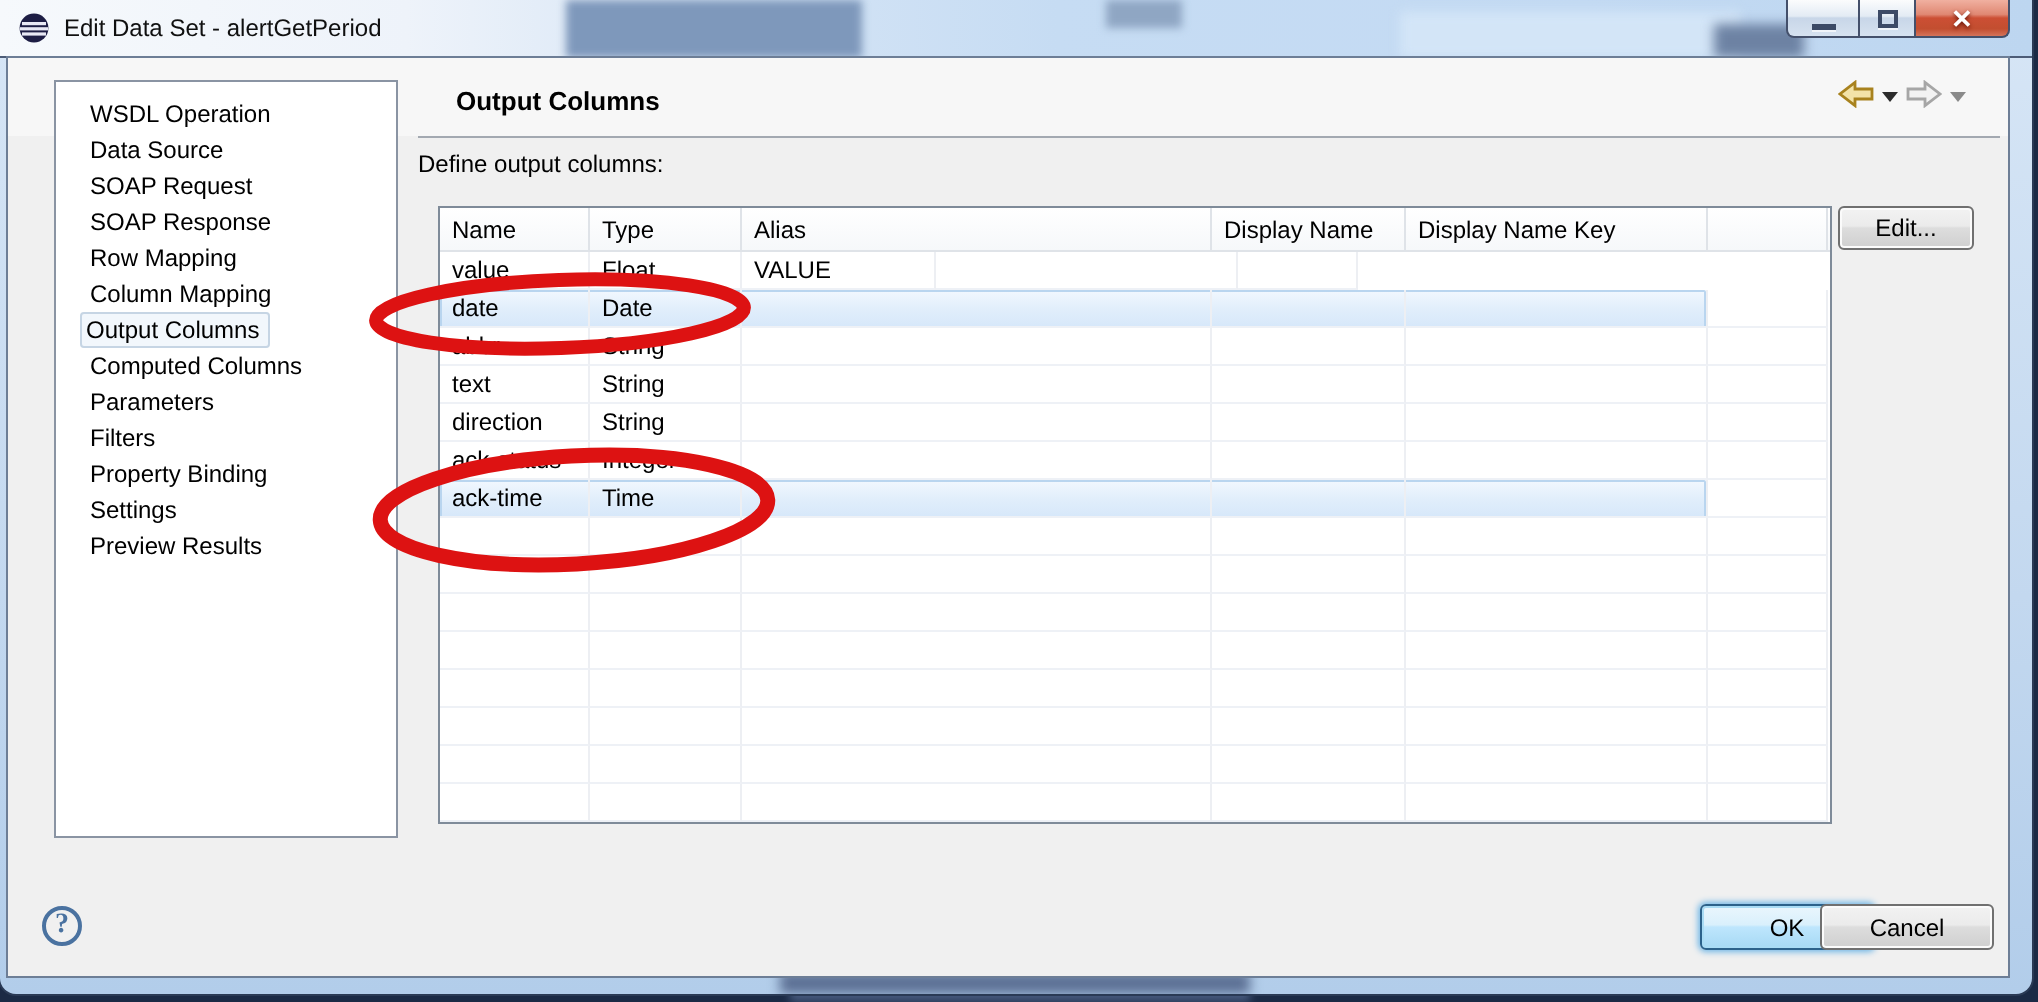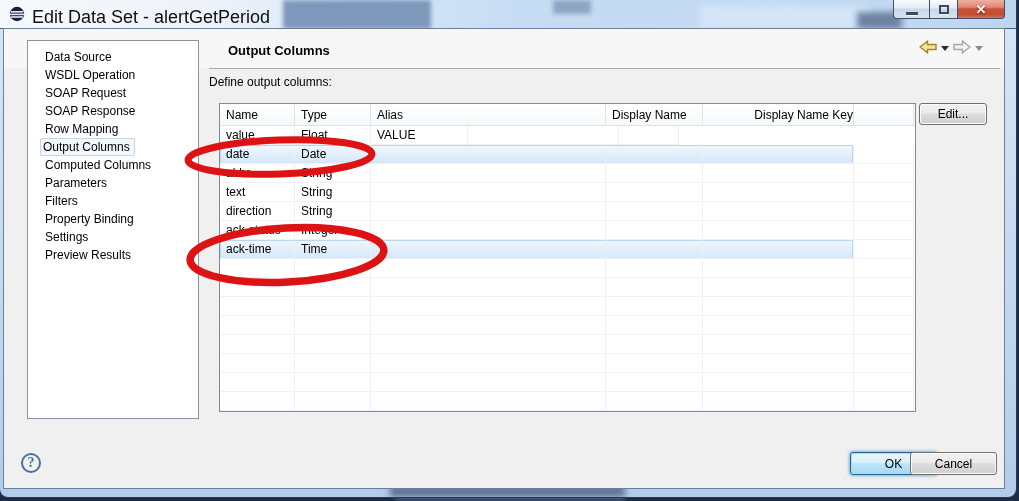--- a/index.html
+++ b/index.html
@@ -18,21 +18,21 @@
 
   
   .titlebar { position:absolute; left:0; top:0; width:1016px; height:29px;
               background:linear-gradient(90deg,#f6f9fc 0%,#eef3fa 20%,#d8e6f6 34%,#c6dcf3 52%,#c3daf3 78%,#bdd6f0 100%);
               border-bottom:1px solid #4c5c77; overflow:hidden; }
   .tb-blob-a { position:absolute; left:283px; top:0; width:148px; height:29px; background:#7e98bb; filter:blur(2px); }
   .tb-blob-b { position:absolute; left:553px; top:0; width:38px; height:14px; background:#8fa6c3; filter:blur(2px); }
   .tb-blob-c { position:absolute; left:700px; top:6px; width:170px; height:23px; background:#d3e5f7; filter:blur(3px); }
   .tb-blob-d { position:absolute; left:857px; top:12px; width:45px; height:17px; background:#6d82a3; filter:blur(3px); }
   .tb-icon { position:absolute; left:9px; top:6px; width:16px; height:16px; }
-  .tb-title { position:absolute; left:32px; top:7px; font-size:18px; color:#101010; white-space:nowrap; }
+  .tb-title { position:absolute; left:32px; top:7px; font-size:12px; color:#101010; white-space:nowrap; }
 
   .win-btns { position:absolute; right:11px; top:0; display:flex; height:19px; }
   .win-btn { border:1px solid #44506b; border-top:none; display:flex; align-items:center; justify-content:center; position:relative; }
   .btn-min { width:37px; border-radius:0 0 0 4px;
              background:linear-gradient(180deg,#fbfcfd 0%,#e3ebf4 45%,#c8d6e8 50%,#d6e2f0 100%); }
   .btn-max { width:27px; border-left:none; border-right:none;
              background:linear-gradient(180deg,#fbfcfd 0%,#e3ebf4 45%,#c8d6e8 50%,#d6e2f0 100%); }
   .btn-close { width:48px; border-radius:0 0 4px 0; color:#fff; font-weight:bold; font-size:13px;
              background:linear-gradient(180deg,#f0b0a0 0%,#e08873 40%,#cc4f34 50%,#c24e30 80%,#d4735a 100%);
              text-shadow:0 1px 2px #6b1608; }
@@ -136,41 +136,42 @@
         <div class="tri"></div>
         <svg width="18" height="14" viewBox="0 0 18 14">
           <path d="M1 4.5 H9.5 V1.2 L17 7 L9.5 12.8 V9.5 H1 Z" fill="#f2f2f2" stroke="#a6a6a6" stroke-width="1.4"></path>
         </svg>
         <div class="tri dim"></div>
       </div>
 
       <div class="define-label">Define output columns:</div>
 
       <div class="sidebar">
+          <div class="sb-item"><span>WSDL Operation</span></div>
           <div class="sb-item"><span>Data Source</span></div>
-          <div class="sb-item"><span>WSDL Operation</span></div>
           <div class="sb-item"><span>SOAP Request</span></div>
           <div class="sb-item"><span>SOAP Response</span></div>
           <div class="sb-item"><span>Row Mapping</span></div>
+          <div class="sb-item"><span>Column Mapping</span></div>
           <div class="sb-item"><span class="sel">Output Columns</span></div>
           <div class="sb-item"><span>Computed Columns</span></div>
           <div class="sb-item"><span>Parameters</span></div>
           <div class="sb-item"><span>Filters</span></div>
           <div class="sb-item"><span>Property Binding</span></div>
           <div class="sb-item"><span>Settings</span></div>
           <div class="sb-item"><span>Preview Results</span></div>
         </div>
 
       <div class="table">
         <div class="t-head">
             <div class="t-hcell" style="width: 75px;">Name</div>
             <div class="t-hcell" style="width: 76px;">Type</div>
             <div class="t-hcell" style="width: 235px;">Alias</div>
             <div class="t-hcell" style="width: 97px;">Display Name</div>
-            <div class="t-hcell" style="width: 151px; text-align: right;">Display Name Key</div>
+            <div class="t-hcell" style="width: 151px;">Display Name Key</div>
             <div class="t-hcell" style="width: 60px;"></div>
           </div>
         <div class="t-body">
             <div class="t-row">
               <div class="t-cell" style="width: 75px;">value</div>
               <div class="t-cell" style="width: 76px;">Float</div>
               <div class="t-cell" style="width: 97px;">VALUE</div>
               <div class="t-cell" style="width: 151px;"></div>
               <div class="t-cell" style="width: 60px;"></div>
             </div>

